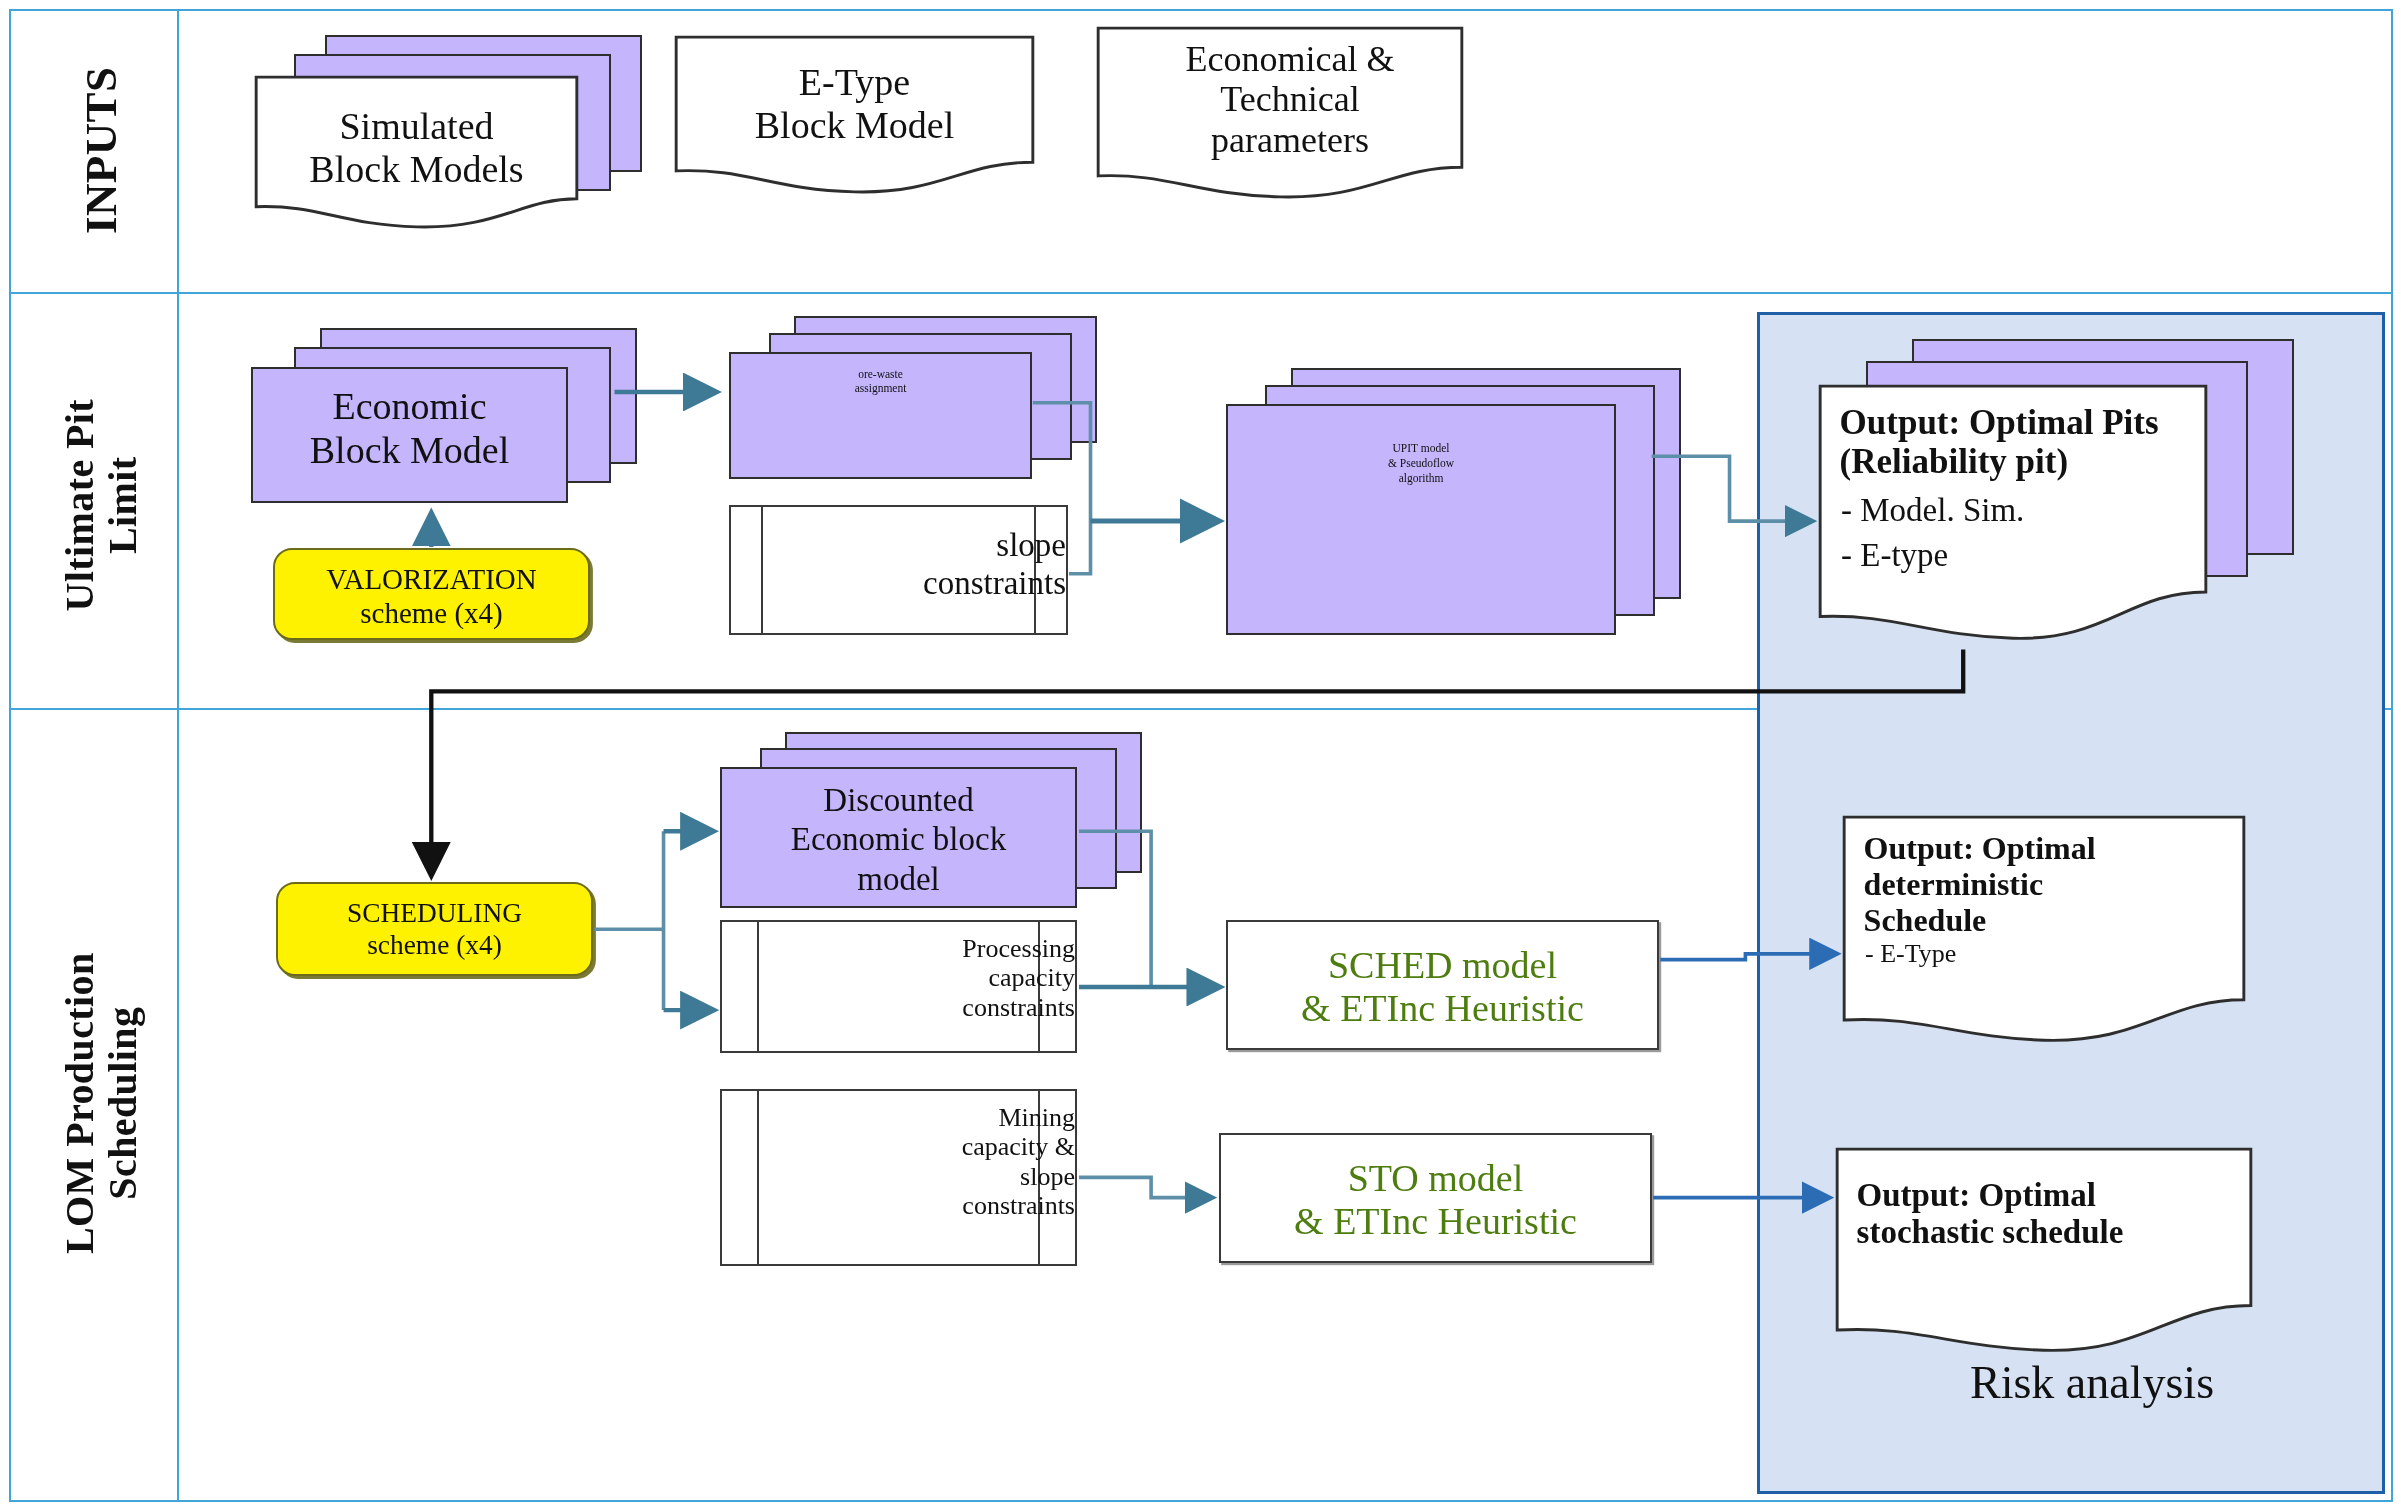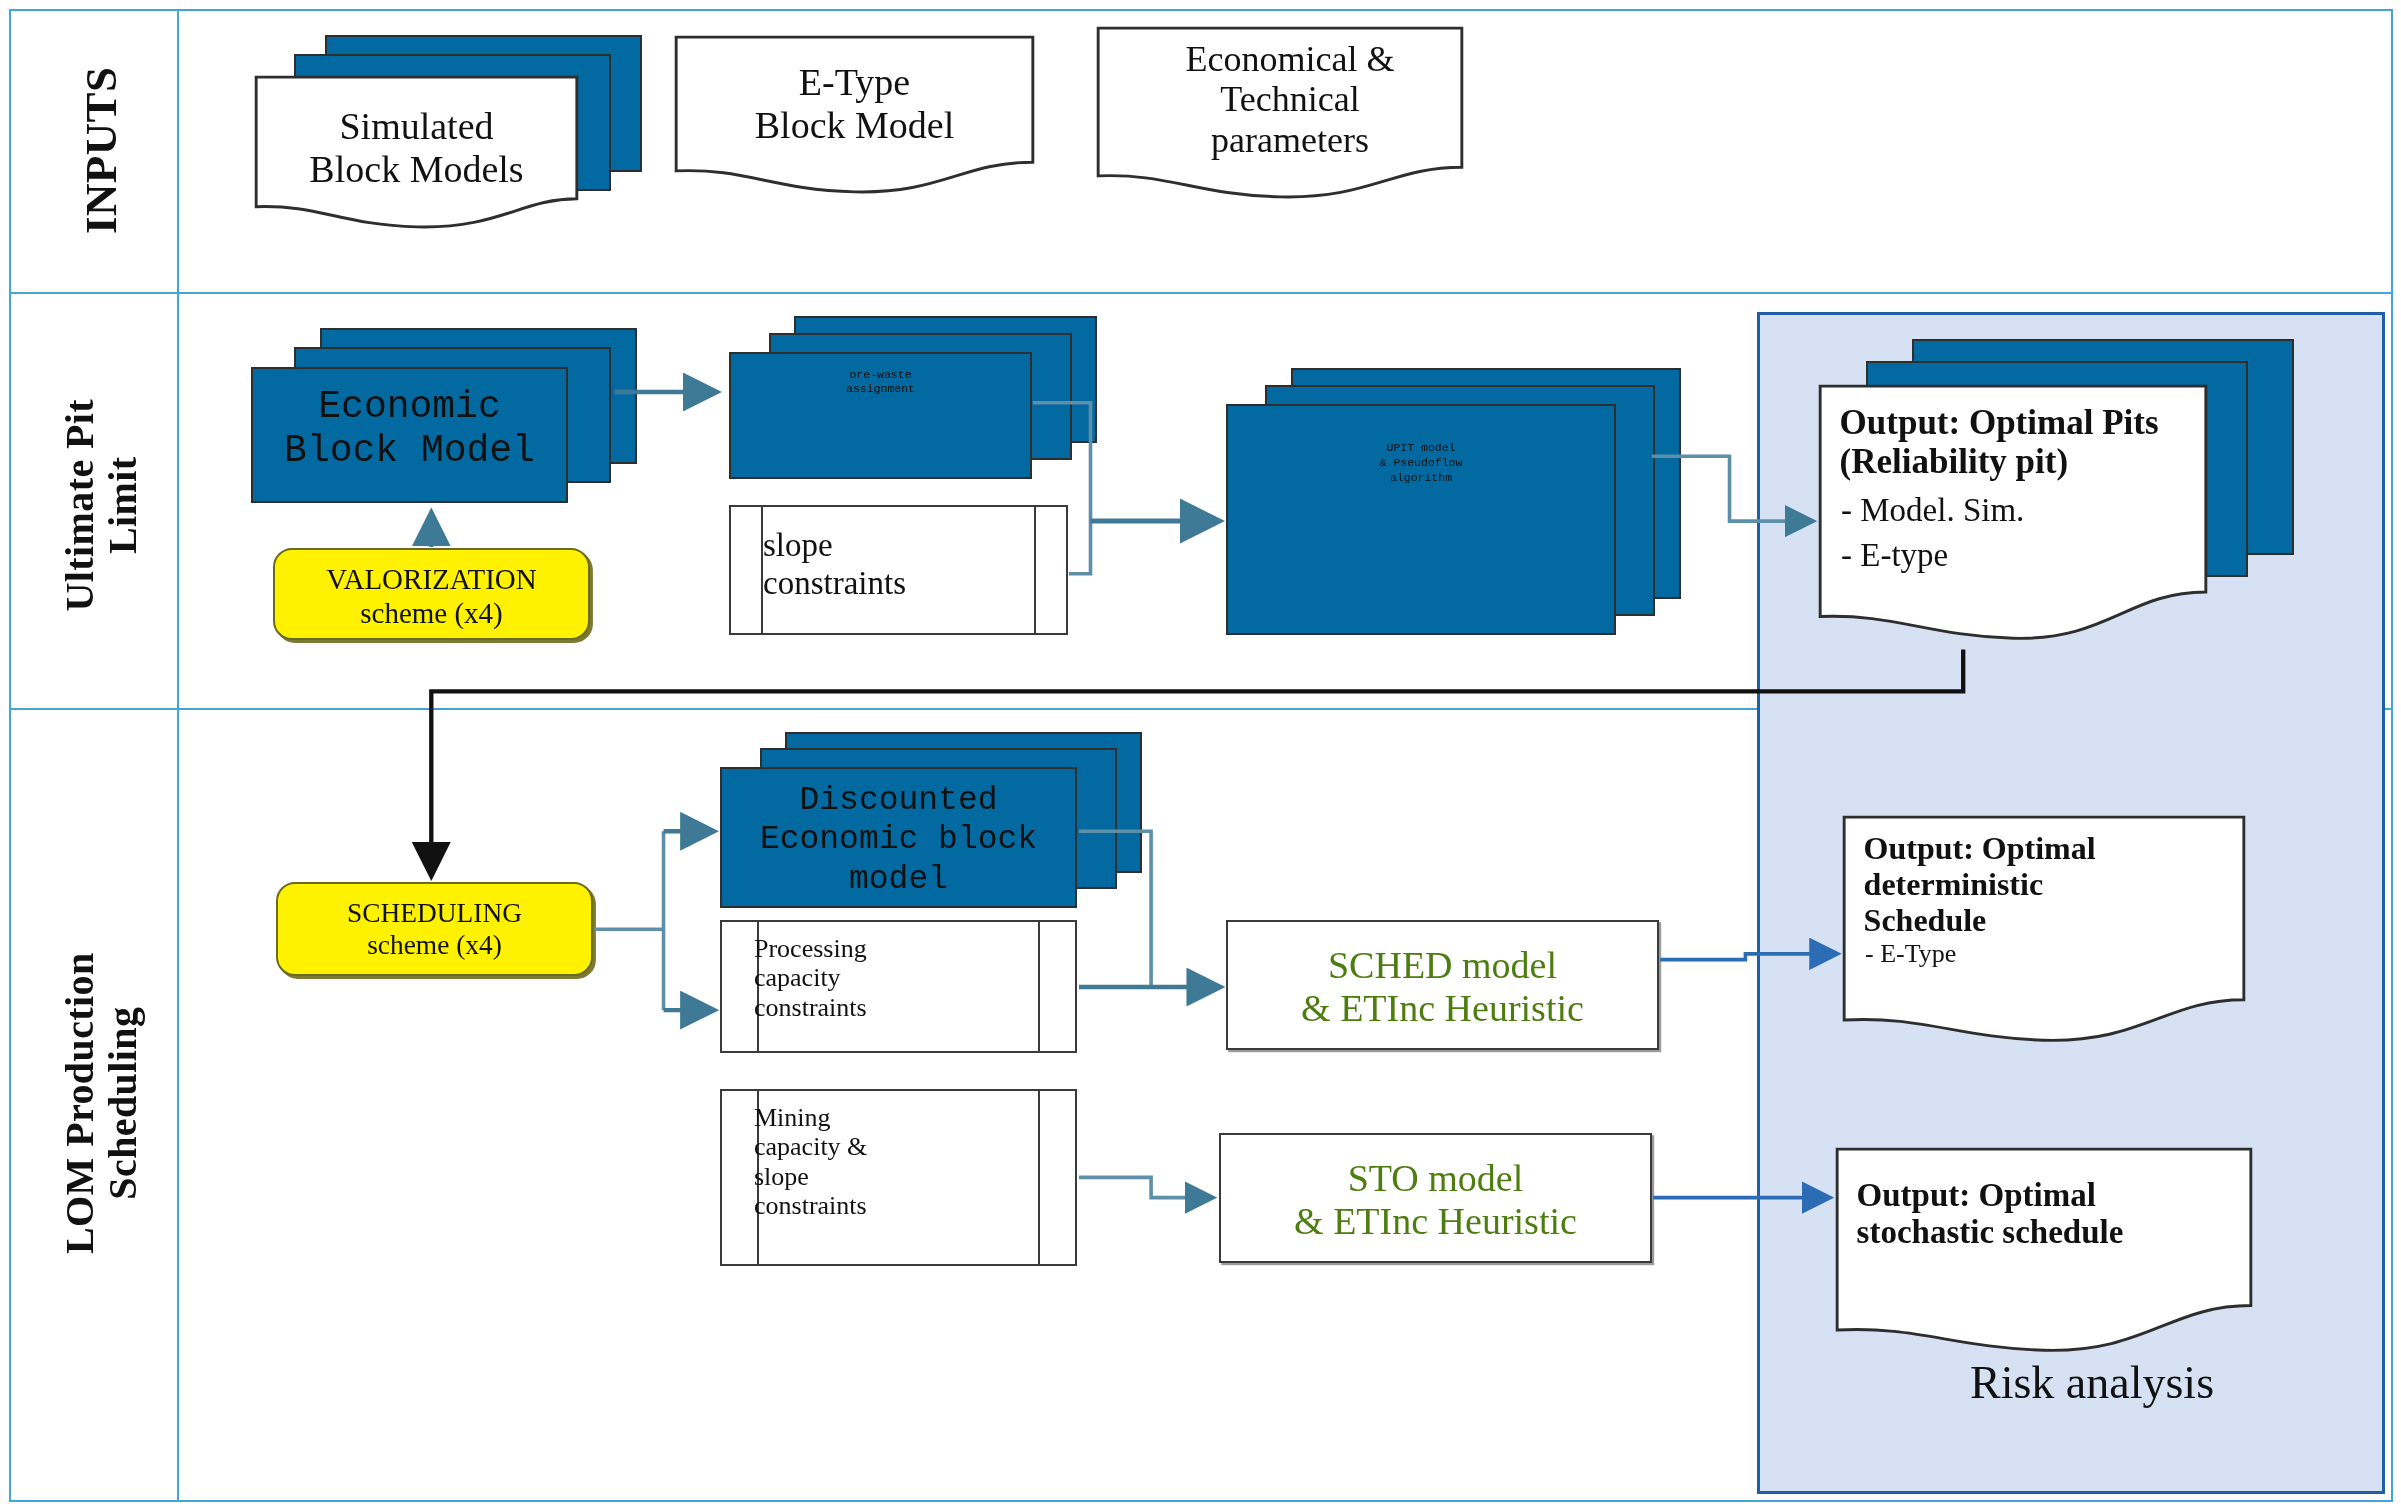--- a/index.html
+++ b/index.html
@@ -102,34 +102,34 @@
     border:2.2px solid #3A3A3A;
     box-shadow:2.2px 2.2px 0 0 #9a9a9a;
   }
   .rect .txt{
     position:absolute; left:0; right:0;
     text-align:center; color:#4d7c0f; line-height:1.15;
   }
 
   
   .stack .sheet{
-    position:absolute; background:#0369a1;
-    border:2.2px solid #2e2e2e; box-sizing:border-box;font-family:Liberation Mono, monospace;
+    position:absolute; background:#c4b5fd;
+    border:2.2px solid #2e2e2e; box-sizing:border-box;
   }
 
   
   .constraint{
     background:#fff; border:2.2px solid #3A3A3A; box-sizing:border-box;
   }
   .constraint .bar{
     position:absolute; top:0; bottom:0; width:0;
     border-left:2.2px solid #3A3A3A;
   }
   .constraint .txt{
-    position:absolute; left:0; right:0; text-align:left;
+    position:absolute; left:0; right:0; text-align:right;
     color:#111; line-height:1.14;margin-left:32px;
   }
 
   
   .scheme{
     background:#FFF200;
     border:2.2px solid #6b6b1a;
     border-radius:19px;
     box-sizing:border-box;
     box-shadow:2.9px 2.9px 0 0 #7a7a35;

